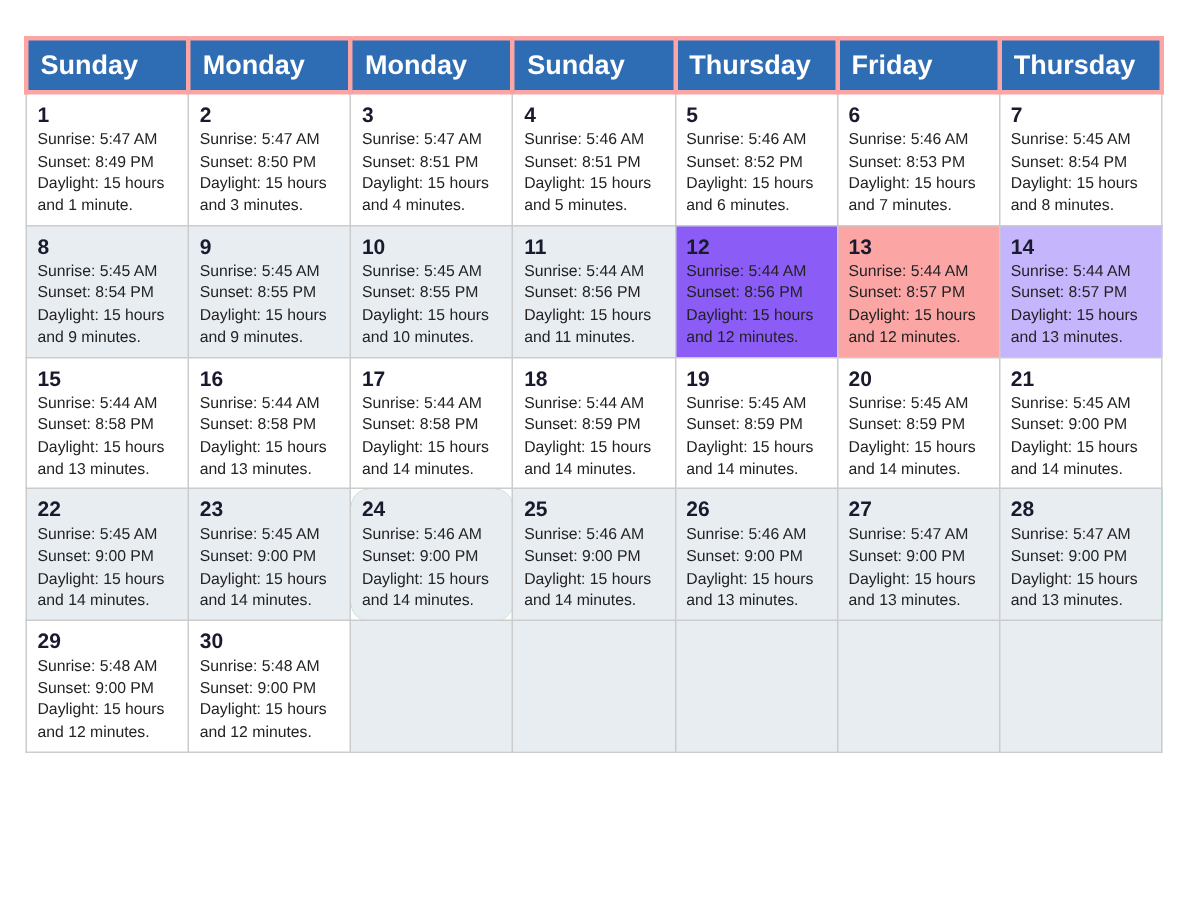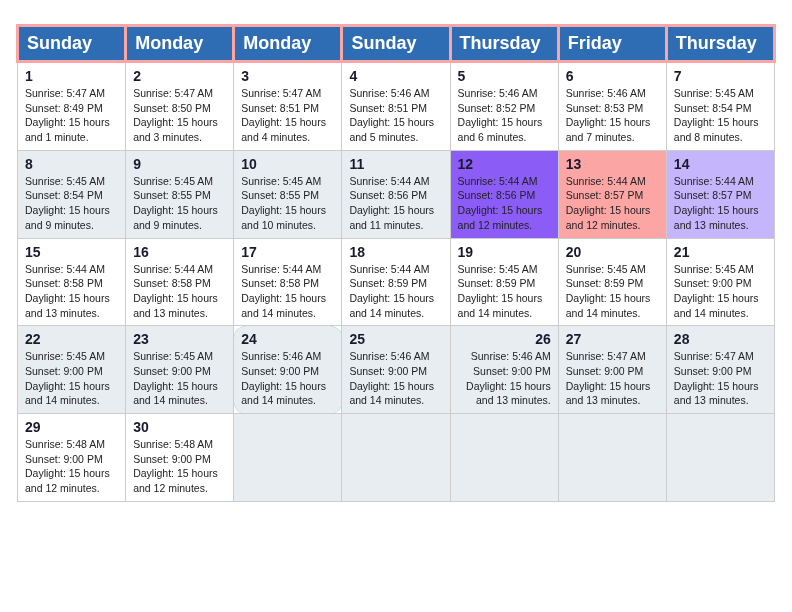--- a/index.html
+++ b/index.html
@@ -214,21 +214,21 @@
           <div class="day-info">Sunrise: 5:45 AM<br>Sunset: 9:00 PM<br>Daylight: 15 hours and 14 minutes.</div>
         </td>
         <td style="background: rgb(232, 237, 242); border-radius: 12px;">
           <span class="day-number">24</span>
           <div class="day-info">Sunrise: 5:46 AM<br>Sunset: 9:00 PM<br>Daylight: 15 hours and 14 minutes.</div>
         </td>
         <td style="background: rgb(232, 237, 242);">
           <span class="day-number">25</span>
           <div class="day-info">Sunrise: 5:46 AM<br>Sunset: 9:00 PM<br>Daylight: 15 hours and 14 minutes.</div>
         </td>
-        <td style="background: rgb(232, 237, 242); text-align: right;">
+        <td style="background: rgb(232, 237, 242);">
           <span class="day-number">26</span>
           <div class="day-info">Sunrise: 5:46 AM<br>Sunset: 9:00 PM<br>Daylight: 15 hours and 13 minutes.</div>
         </td>
         <td style="background: rgb(232, 237, 242);">
           <span class="day-number">27</span>
           <div class="day-info">Sunrise: 5:47 AM<br>Sunset: 9:00 PM<br>Daylight: 15 hours and 13 minutes.</div>
         </td>
         <td style="background: rgb(232, 237, 242);">
           <span class="day-number">28</span>
           <div class="day-info">Sunrise: 5:47 AM<br>Sunset: 9:00 PM<br>Daylight: 15 hours and 13 minutes.</div>

